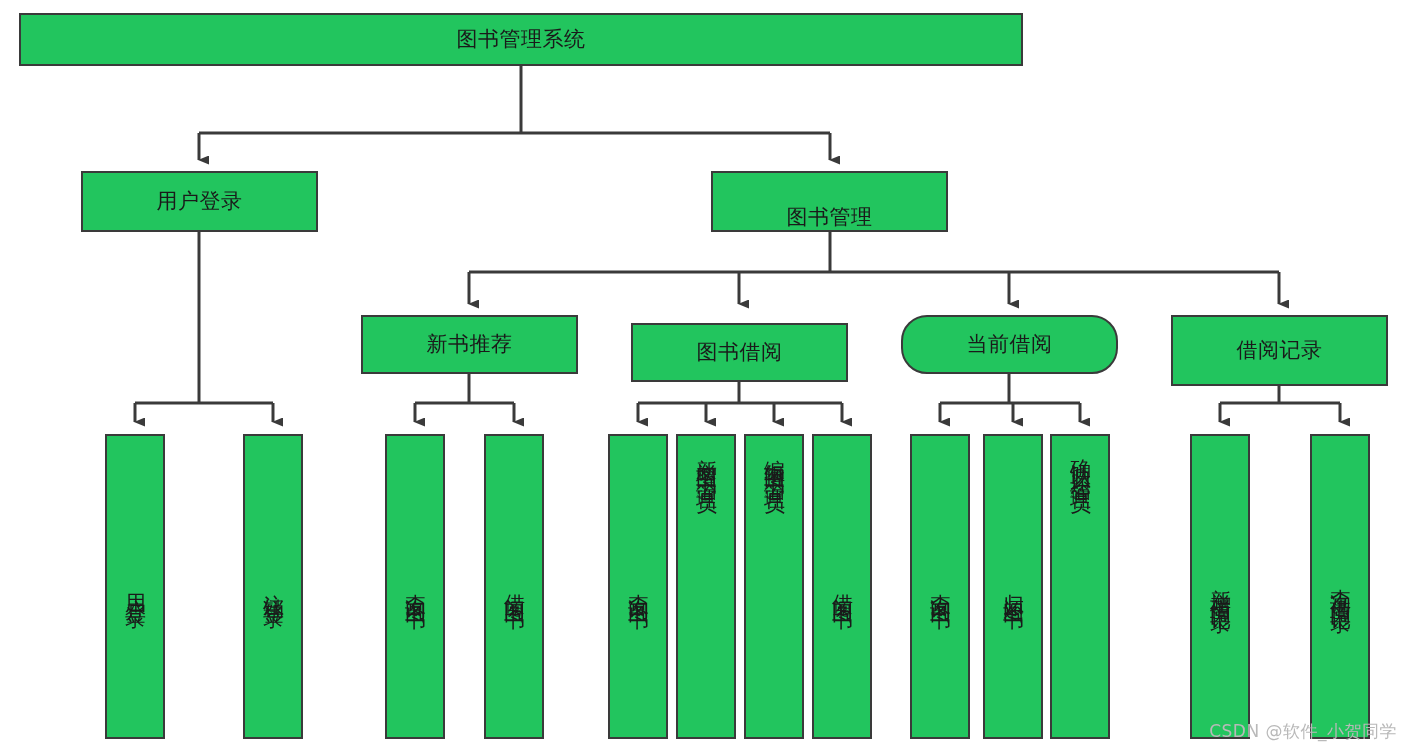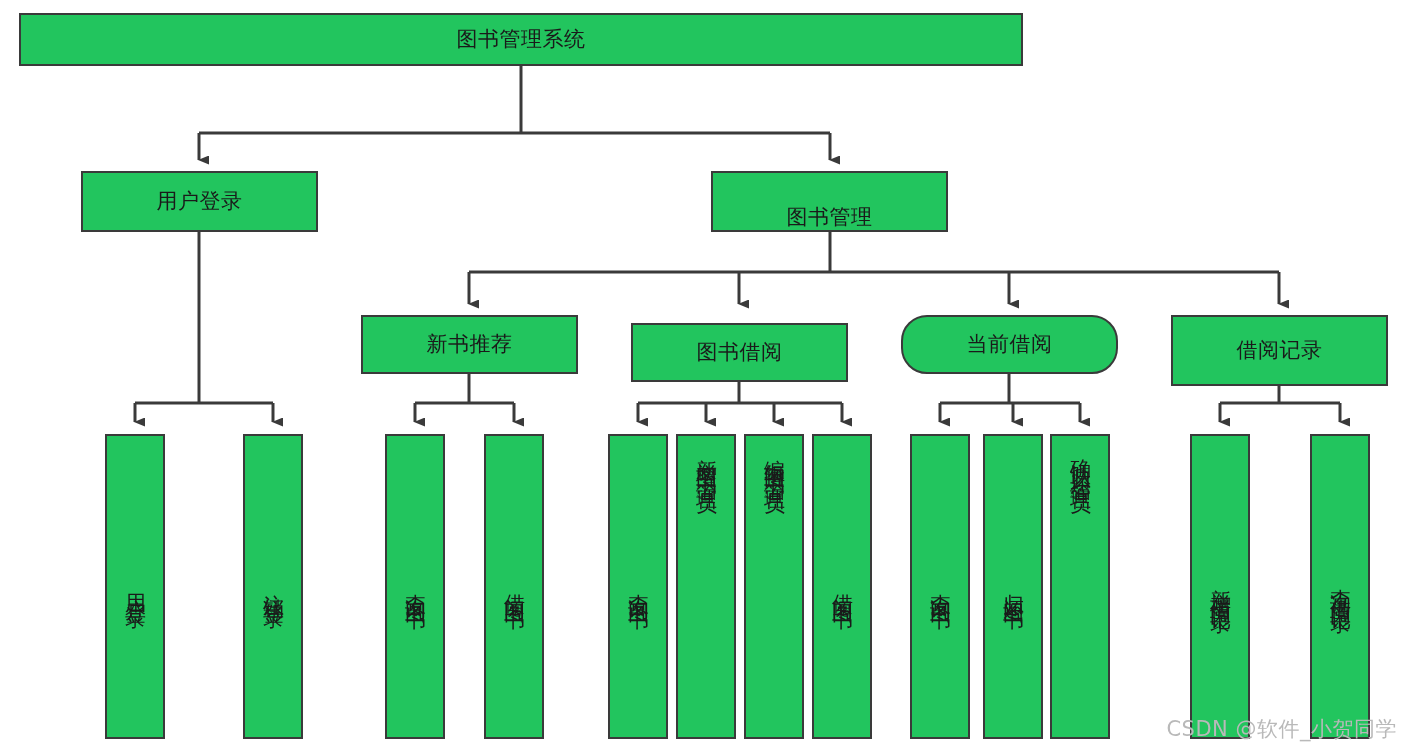--- a/index.html
+++ b/index.html
@@ -58,21 +58,21 @@
     padding-top: 6px;
   }
   .leaf-box.center-v {
     align-items: center;
     padding-top: 0;
   }
   #watermark {
     position: absolute;
     right: 8px;
     bottom: 4px;
-    font-size: 21px;
+    font-size: 17px;
     color: #b9b9b9;
     white-space: nowrap;
     letter-spacing: 0.5px;
   }
 </style>
 </head>
 <body>
 
 <div id="diagram-root">
 

